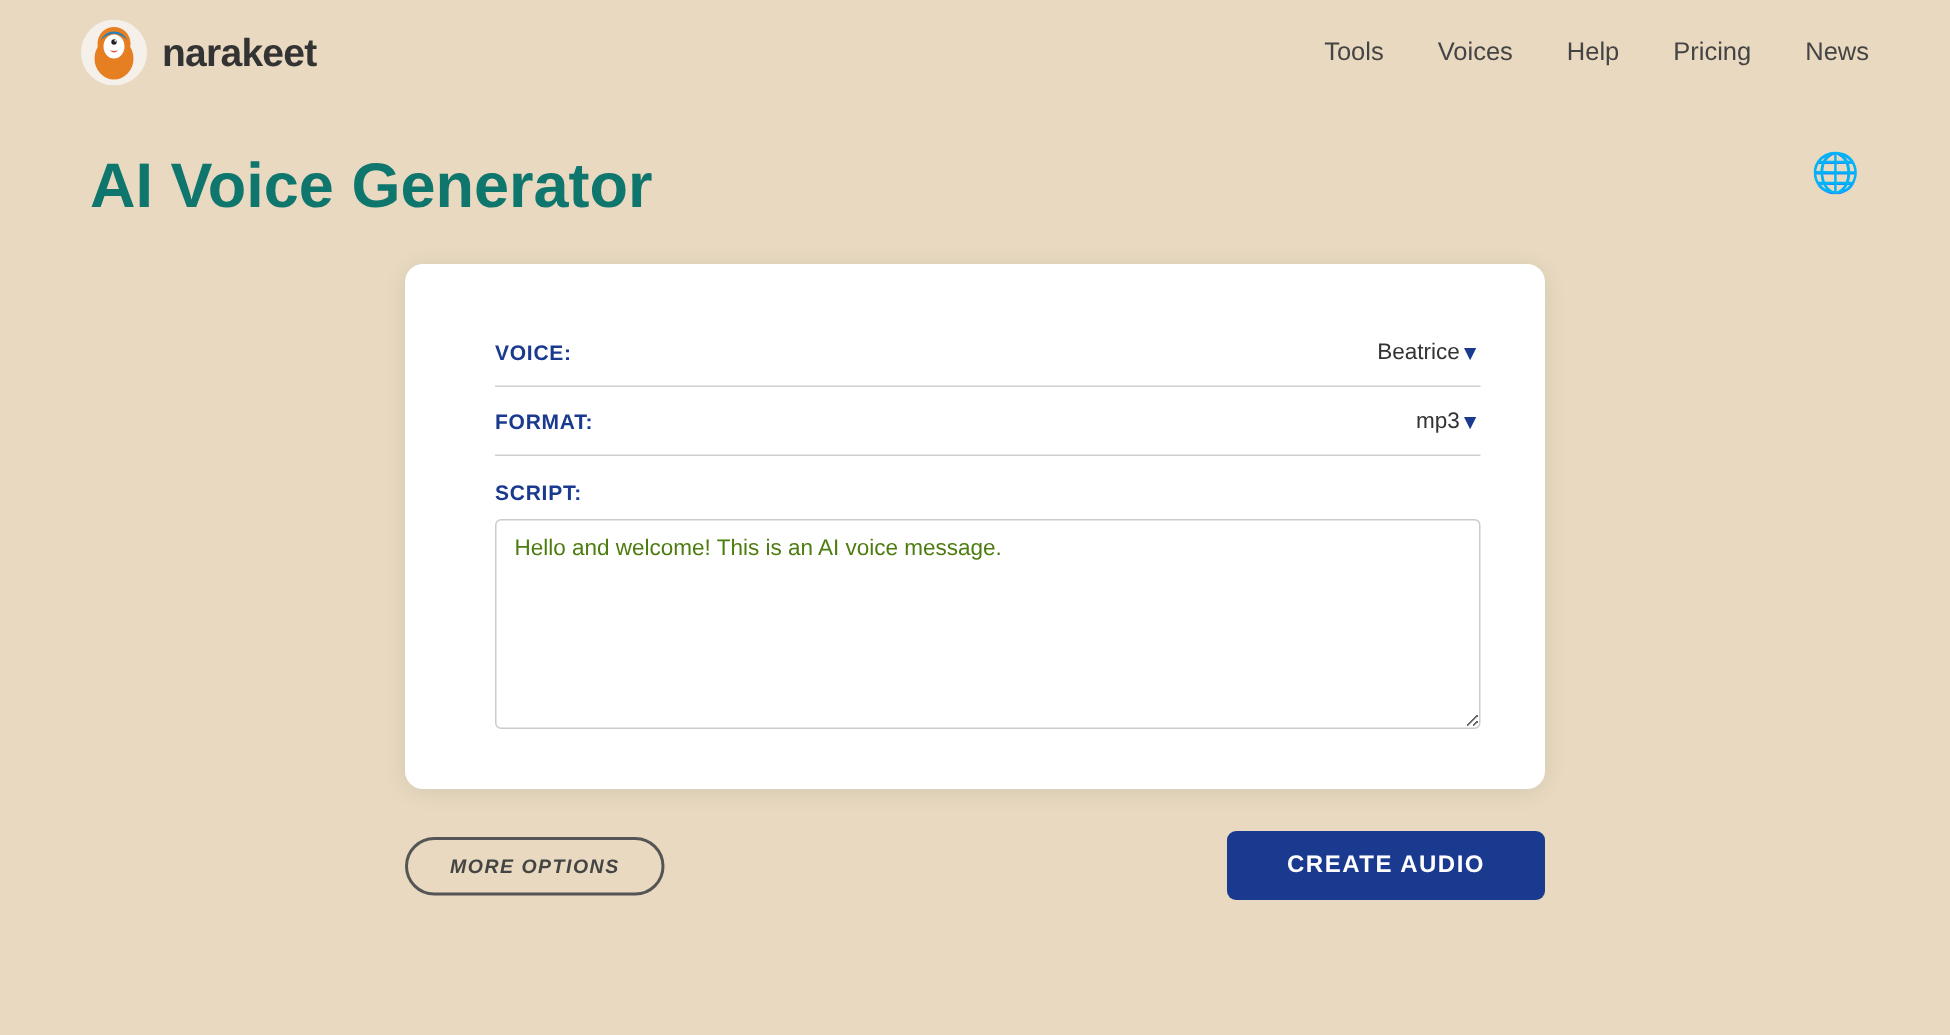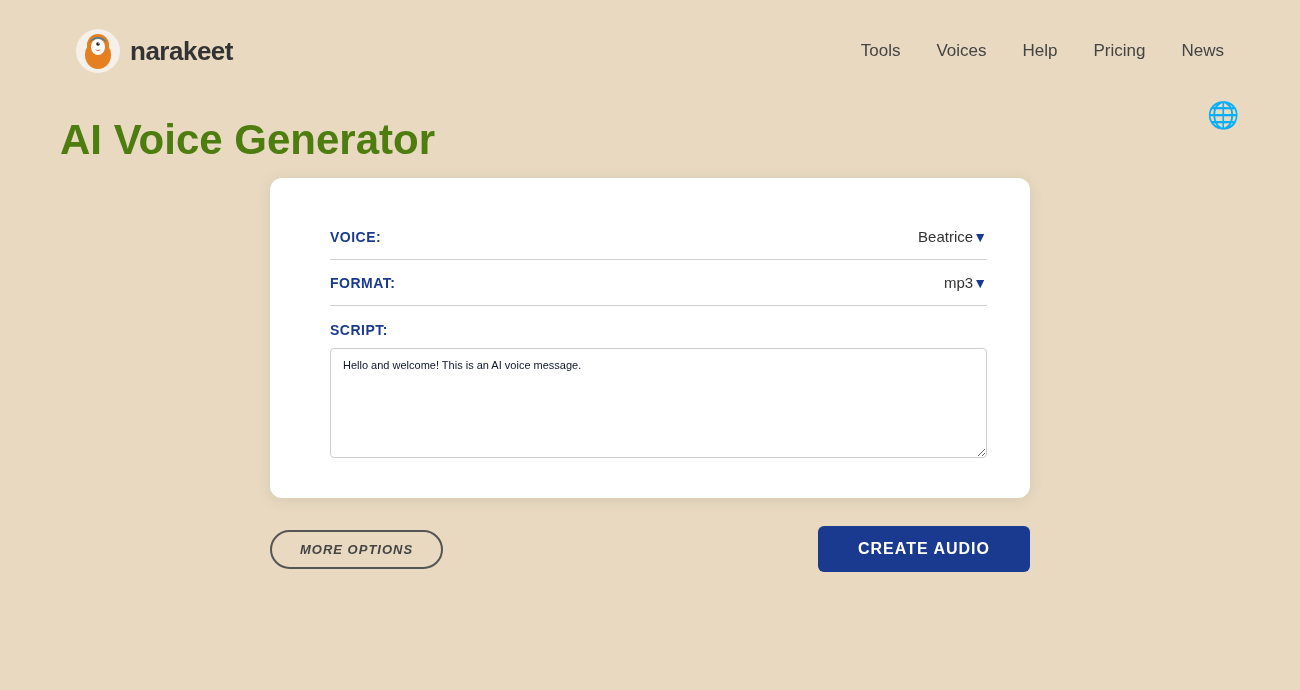--- a/index.html
+++ b/index.html
@@ -14,24 +14,23 @@
       background-color: #e8d9c0;
       font-family: Arial, sans-serif;
       overflow: hidden;
     }
 
     
     .header {
       display: flex;
       align-items: center;
       justify-content: space-between;
-      padding: 0 76px;
+      padding: 0 54px;
       height: 70px;
       background-color: #e8d9c0;
-      margin-top: 16px;
     }
 
     .logo-area {
       display: flex;
       align-items: center;
       gap: 10px;
     }
 
     .logo-icon {
       width: 44px;
@@ -69,22 +68,22 @@
 
     
     .main-content {
       padding: 30px 60px 0 60px;
       position: relative;
     }
 
     .page-title {
       font-size: 42px;
       font-weight: bold;
-      color: #4d7c0f;
-      margin-bottom: 14px;
+      color: #0f766e;
+      margin-bottom: 28px;
     }
 
     .page-subtitle {
       font-size: 15px;
       color: #555;
       margin-bottom: 28px;
     }
 
     
     .form-card {
@@ -139,26 +138,26 @@
     .script-label {
       font-size: 14px;
       font-weight: bold;
       color: #1a3a8f;
       letter-spacing: 0.5px;
       margin-bottom: 10px;
     }
 
     .script-textarea {
       width: 100%;
-      height: 110px;
+      height: 140px;
       border: 1px solid #ccc;
       border-radius: 4px;
       padding: 10px 12px;
-      font-size: 11px;
-      color: #0f172a;
+      font-size: 15px;
+      color: #4d7c0f;
       resize: both;
       outline: none;
       font-family: Arial, sans-serif;
       overflow: auto;
     }
 
     
     .buttons-row {
       display: flex;
       align-items: center;

